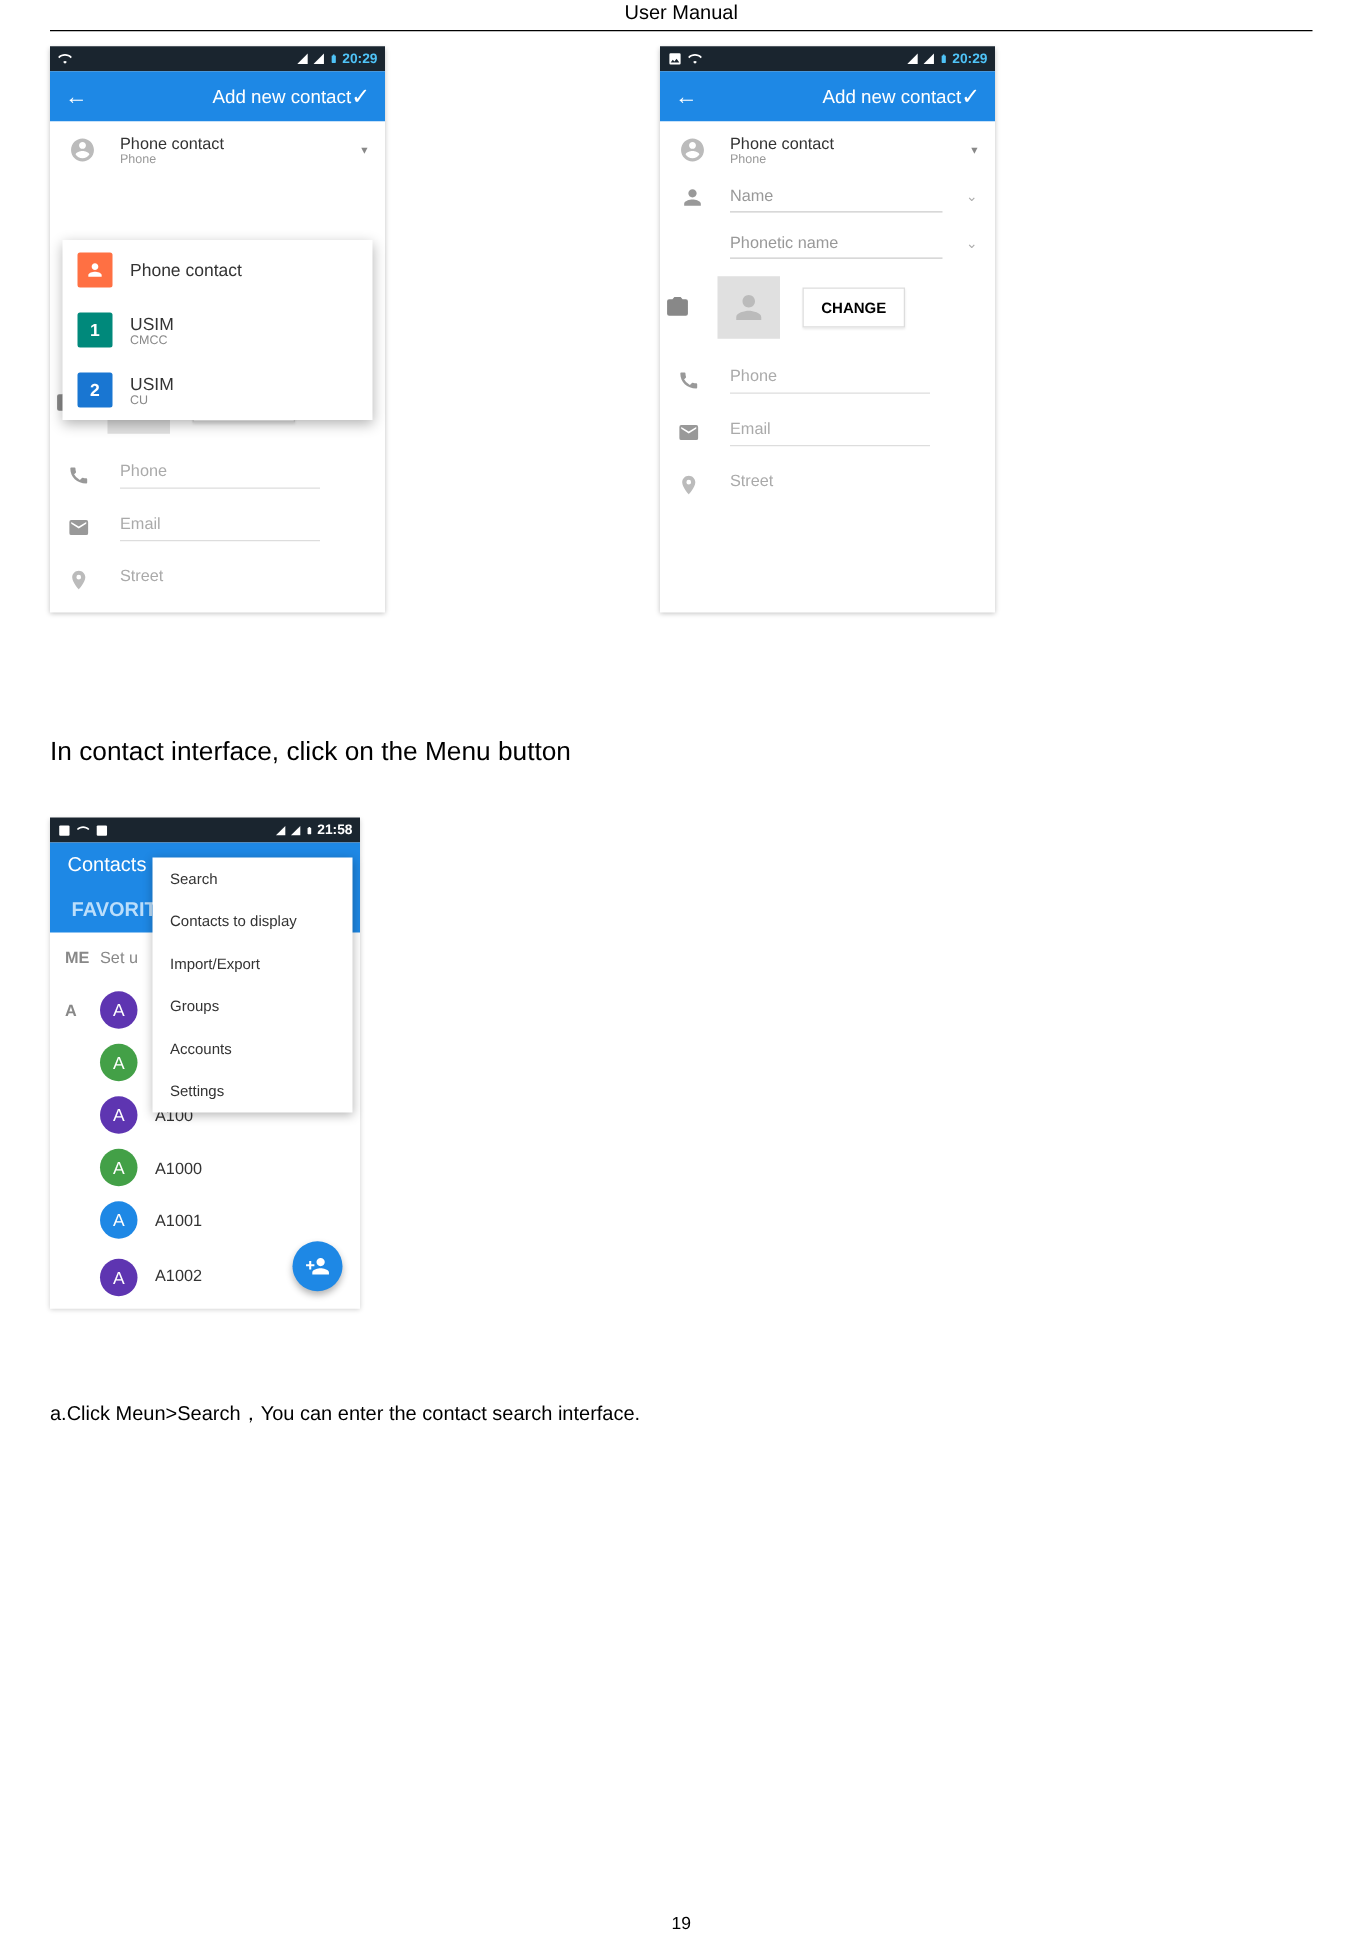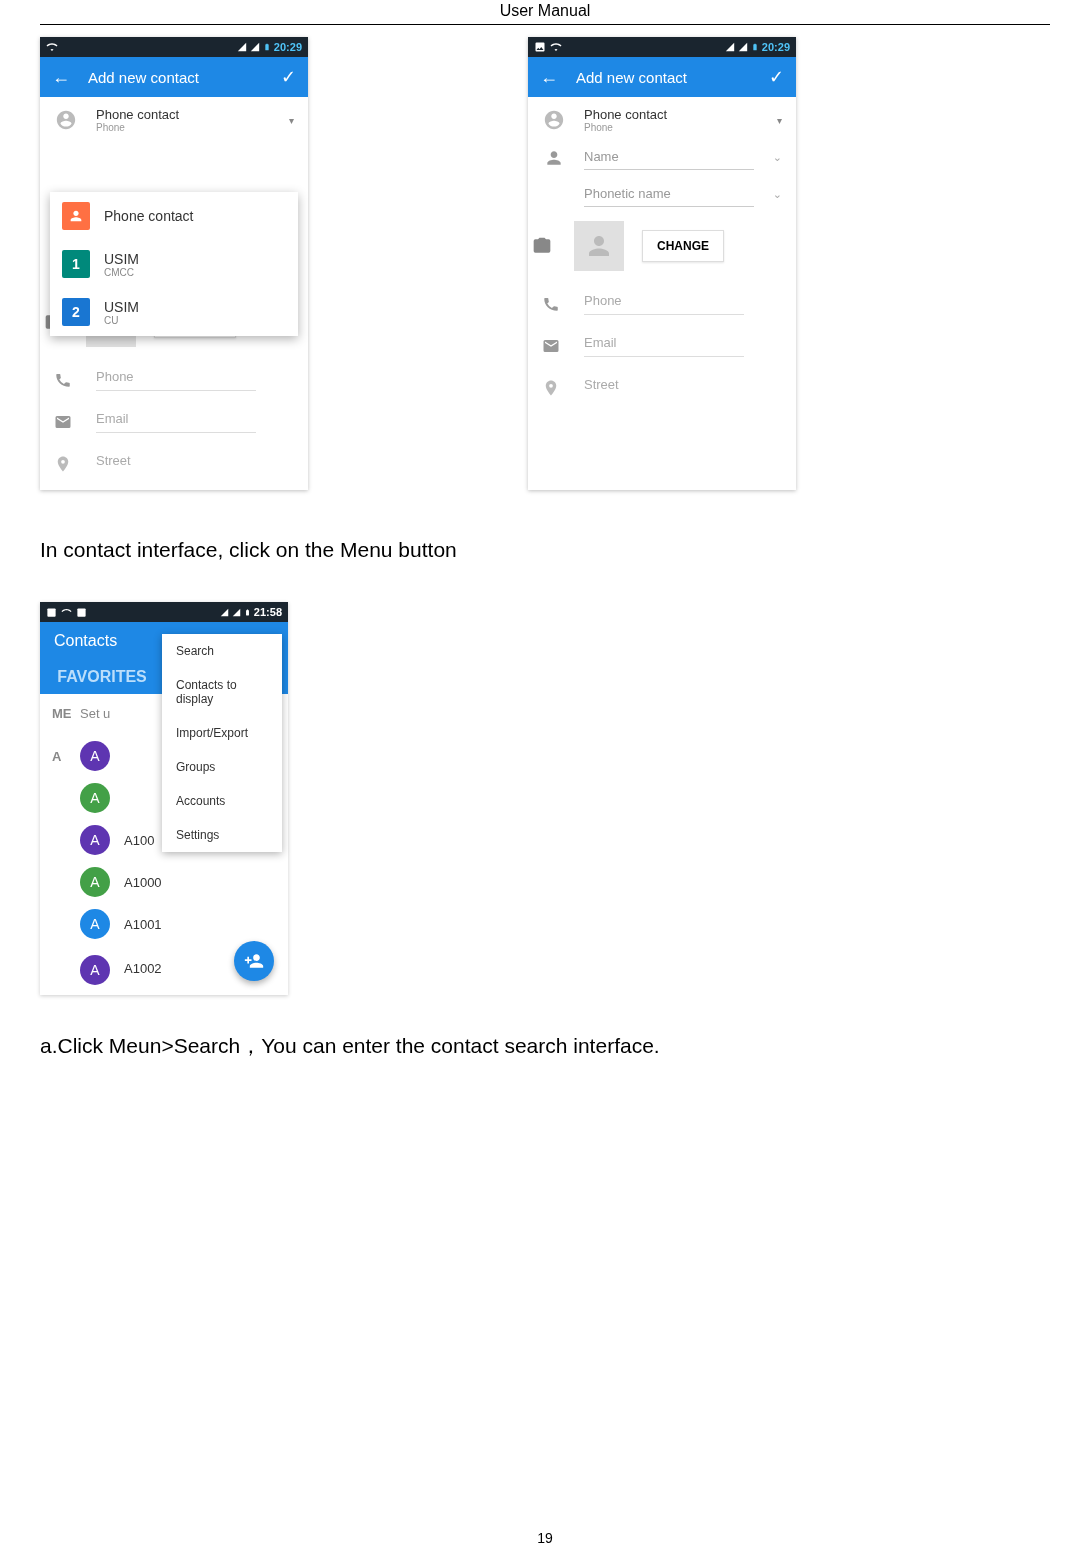--- a/index.html
+++ b/index.html
@@ -8,21 +8,21 @@
     .hr-top { border: none; border-top: 1px solid #000; margin: 0 40px; }
     .container { padding: 0 40px; }
     .screenshots-top { display: flex; gap: 220px; justify-content: flex-start; padding-left: 0; margin-top: 12px; }
     .phone { width: 268px; background: #fff; box-shadow: 0 1px 4px rgba(0,0,0,0.25); position: relative; }
     .status-bar { background: #1a252f; color: #fff; height: 20px; display: flex; align-items: center; justify-content: space-between; padding: 0 6px; font-size: 11px; font-weight: bold; }
     .status-left { display: flex; gap: 4px; align-items: center; }
     .status-right { display: flex; gap: 3px; align-items: center; }
     .status-time { color: #4fc3f7; }
     .app-bar { background: #1e88e5; color: #fff; height: 40px; display: flex; align-items: center; padding: 0 12px; font-weight: 500; font-size: 15px; }
     .app-bar .back { margin-right: 18px; font-size: 18px; }
-    .app-bar .title { flex: 1; }
+    .app-bar .title { flex: 1; text-align: right; }
     .app-bar .check { font-size: 18px; }
     .field-row { display: flex; align-items: center; padding: 10px 14px 2px; }
     .field-icon { width: 24px; height: 24px; margin-right: 18px; color: #999; display: flex; align-items: center; justify-content: center; }
     .field-content { flex: 1; }
     .field-label { font-size: 13px; color: #333; }
     .field-sub { font-size: 10px; color: #999; }
     .field-input { color: #999; font-size: 13px; border-bottom: 1px solid #ccc; padding: 4px 0 5px; width: 170px; }
     .field-expand { color: #aaa; font-size: 11px; }
     .dropdown-caret { margin-left: auto; color: #888; font-size: 10px; }
     .dropdown-list { position: absolute; top: 155px; left: 10px; right: 10px; background: #fff; box-shadow: 0 3px 10px rgba(0,0,0,0.3); z-index: 10; }
@@ -33,40 +33,40 @@
     .dd-blue { background: #1976d2; }
     .dd-text .dd-title { font-size: 14px; color: #333; }
     .dd-text .dd-sub { font-size: 10px; color: #888; }
     .camera-row { display: flex; align-items: center; padding: 12px 4px; gap: 18px; }
     .camera-icon { width: 24px; color: #888; }
     .avatar-placeholder { width: 50px; height: 50px; background: #e0e0e0; display: flex; align-items: center; justify-content: center; }
     .change-btn { background: #fff; border: 1px solid #ddd; padding: 8px 14px; font-size: 12px; font-weight: bold; box-shadow: 0 1px 2px rgba(0,0,0,0.1); }
     .simple-field { display: flex; align-items: center; padding: 10px 14px; }
     .simple-field .icon { width: 24px; margin-right: 18px; color: #999; }
     .simple-field .input { color: #aaa; font-size: 13px; border-bottom: 1px solid #ddd; width: 160px; padding-bottom: 6px; }
-    .text-block { font-size: 21px; margin-top: 48px; margin-bottom: 40px; }
+    .text-block { font-size: 21px; margin-top: 100px; margin-bottom: 40px; }
     .phone3-wrap { display: flex; justify-content: flex-start; margin-top: 30px; }
     .phone3 { width: 248px; background: #fff; box-shadow: 0 1px 4px rgba(0,0,0,0.2); position: relative; }
     .phone3 .status-bar { background: #1a252f; }
     .phone3 .status-time { color: #fff; }
     .phone3-header { background: #1e88e5; color: #fff; padding: 10px 14px; font-size: 16px; }
     .tabs { background: #1e88e5; display: flex; }
     .tab { flex: 1; text-align: center; color: #bbdefb; font-size: 16px; padding: 8px 0; font-weight: bold; }
     .contact-row { display: flex; align-items: center; padding: 6px 12px; }
     .section-letter { width: 28px; color: #888; font-size: 13px; font-weight: bold; }
     .contact-avatar { width: 30px; height: 30px; border-radius: 50%; display: flex; align-items: center; justify-content: center; color: #fff; font-size: 14px; margin-right: 14px; }
     .av-purple { background: #5e35b1; }
     .av-green { background: #43a047; }
     .av-blue { background: #1e88e5; }
     .contact-name { font-size: 13px; color: #333; }
-    .menu-popup { position: absolute; top: 32px; right: 6px; width: 120px; background: #fff; box-shadow: 0 2px 8px rgba(0,0,0,0.3); z-index: 20; }
+    .menu-popup { position: absolute; top: 32px; right: 6px; width: 160px; background: #fff; box-shadow: 0 2px 8px rgba(0,0,0,0.3); z-index: 20; }
     .menu-item { padding: 10px 14px; font-size: 12px; color: #333; }
     .fab { position: absolute; bottom: 14px; right: 14px; width: 40px; height: 40px; border-radius: 50%; background: #1e88e5; display: flex; align-items: center; justify-content: center; box-shadow: 0 3px 6px rgba(0,0,0,0.3); }
     .set-up { color: #888; font-size: 13px; }
-    .bottom-text { font-size: 21px; margin-top: 36px; line-height: 1.4; }
+    .bottom-text { font-size: 16px; margin-top: 74px; line-height: 1.4; }
     .page-num { position: absolute; bottom: 8px; left: 50%; transform: translateX(-50%); font-size: 14px; }
     svg { display: block; }
   </style>
 </head>
 <body>
 
 <div class="header">User    Manual</div>
 <hr class="hr-top">
 
 <div class="container">

